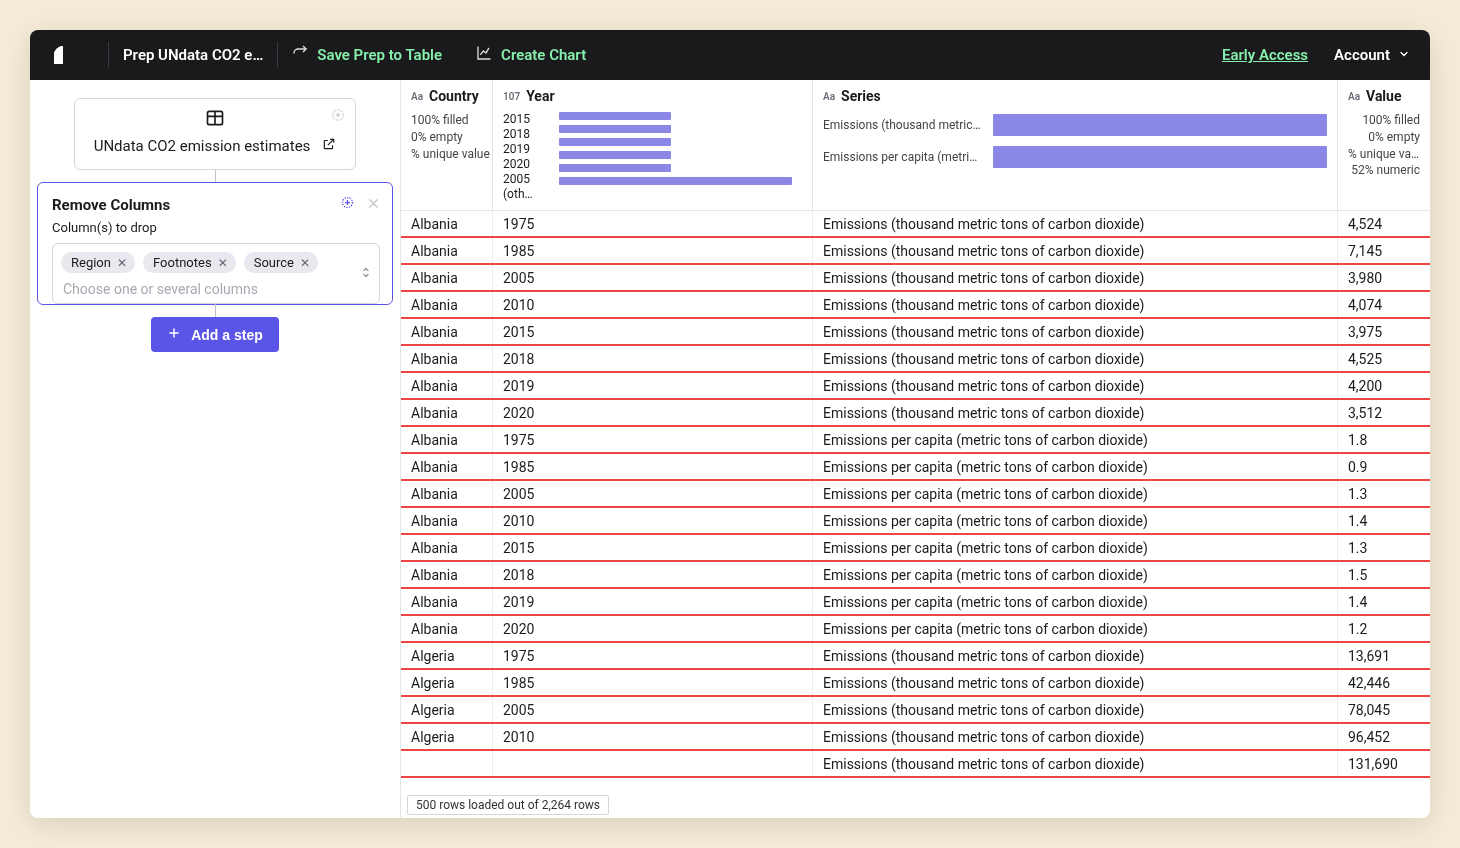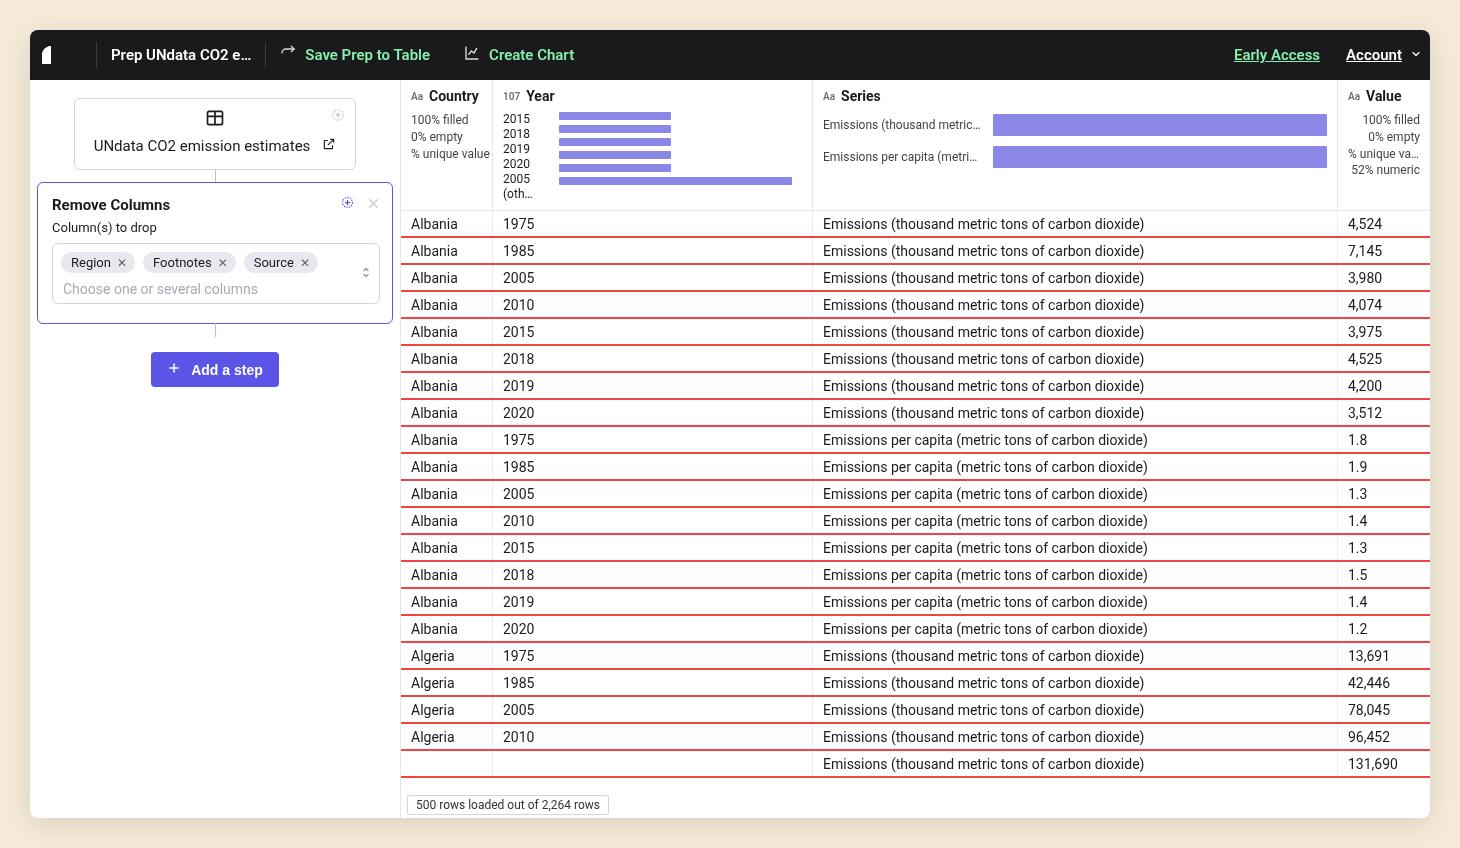--- a/index.html
+++ b/index.html
@@ -12,52 +12,52 @@
     --text:#1b1b1f;
     --muted:#878792;
     --accent:#5a55e7;
     --chip:#e8e8ee;
     --bar:#8a87e6;
   }
   *{box-sizing:border-box;}
   body{margin:0;background:var(--bg-page);font-family:-apple-system,BlinkMacSystemFont,"Segoe UI",Roboto,Helvetica,Arial,sans-serif;color:var(--text);}
   .app-frame{margin:30px;background:var(--bg-app);border-radius:8px;box-shadow:0 6px 30px rgba(0,0,0,.12);height:788px;overflow:hidden;display:flex;flex-direction:column;}
   
-  .topbar{background:var(--bg-topbar);color:var(--fg-topbar);height:50px;display:flex;align-items:center;padding:0 8px;font-size:15px;}
+  .topbar{background:var(--bg-topbar);color:var(--fg-topbar);height:50px;display:flex;align-items:center;padding:0 20px;font-size:15px;}
   .logo{width:26px;height:26px;margin-right:18px;display:flex;align-items:center;justify-content:center;}
   .vdiv{width:1px;height:26px;background:#3a3a3f;margin:0 14px;}
   .title{font-weight:600;min-width:0;max-width:170px;overflow:hidden;text-overflow:ellipsis;white-space:nowrap;}
   .topbtn{display:flex;align-items:center;gap:9px;font-weight:600;color:#86efac;cursor:pointer;white-space:nowrap;}
   .topbtn .icon{opacity:.85;}
   .spacer{flex:1;}
   .topbar a.early{color:#86efac;text-decoration:underline;font-weight:600;margin-right:26px;}
-  .account{display:flex;align-items:center;gap:8px;font-weight:600;text-decoration:underline;}
+  .account{display:flex;align-items:center;gap:8px;font-weight:600;}
   
   .main{flex:1;display:flex;min-height:0;}
   .left{width:370px;min-width:370px;padding:18px 10px 10px 10px;position:relative;display:flex;flex-direction:column;align-items:center;}
   
   .card{width:282px;background:#fff;border:1px solid var(--border2);border-radius:6px;padding:10px 12px 14px 12px;position:relative;margin:0 auto;}
   .card-top{display:flex;justify-content:center;align-items:center;height:22px;}
   .table-icon{color:#1b1b1f;}
   .card .corner-add{position:absolute;top:8px;right:10px;color:#bfbfc6;}
   .card .name{text-align:center;margin-top:6px;font-size:15px;display:flex;justify-content:center;align-items:center;gap:12px;}
   .connector{width:1px;height:14px;background:#bfbfc6;margin:-1px auto;}
-  .step-card{width:356px;border:1.5px solid var(--accent);border-radius:6px;background:#fff;padding:12px 12px 19px 14px;}
+  .step-card{width:356px;border:1.5px solid var(--accent);border-radius:6px;background:#fff;padding:12px 12px 0 14px;}
   .step-head{display:flex;align-items:center;justify-content:space-between;}
   .step-title{font-weight:700;font-size:15px;}
   .step-head .icons{display:flex;align-items:center;gap:12px;color:#8c8c94;}
   .step-head .target{color:var(--accent);}
   .subtitle{font-size:13px;margin-top:6px;}
   .chipbox{margin-top:8px;border:1px solid var(--border2);border-radius:6px;padding:8px 8px 6px 8px;min-height:60px;position:relative;}
   .chips{display:flex;flex-wrap:wrap;gap:8px;}
   .chip{background:var(--chip);border-radius:12px;padding:3px 8px 3px 10px;font-size:13px;display:flex;align-items:center;gap:6px;justify-content:center;}
   .chip .x{color:#646470;font-size:12px;cursor:pointer;}
   .chip-ph{color:#a9a9b3;font-size:14px;margin-top:8px;margin-left:2px;}
   .chip-caret{position:absolute;right:8px;top:50%;transform:translateY(-50%);color:#9a9aa3;font-size:12px;}
-  .addstep{display:inline-flex;align-items:center;gap:10px;background:var(--accent);color:#fff;border:none;border-radius:4px;font-weight:600;font-size:14px;padding:9px 16px;margin-top:16px;cursor:pointer;}
+  .addstep{display:inline-flex;align-items:center;gap:10px;background:var(--accent);color:#fff;border:none;border-radius:4px;font-weight:600;font-size:14px;padding:9px 16px;cursor:pointer;}
   
   .right{flex:1;min-width:0;border-left:1px solid var(--border);display:flex;flex-direction:column;position:relative;}
   .headers{display:flex;border-bottom:1px solid var(--border);}
   .hcol{border-right:1px solid var(--border);padding:8px 10px 8px 10px;overflow:hidden;}
   .hcol:last-child{border-right:none;}
   .hname{font-weight:700;font-size:14px;display:flex;align-items:center;gap:6px;white-space:nowrap;}
   .htype{font-size:10px;font-weight:600;color:#6c6c77;}
   .hbody{display:flex;margin-top:8px;gap:10px;align-items:flex-start;}
   .hstats{font-size:12px;line-height:1.4;color:#444;white-space:nowrap;}
   .hcut{overflow:hidden;text-overflow:ellipsis;}
@@ -342,21 +342,21 @@
           <div class="row">
             <div class="cell c-country">Albania</div>
             <div class="cell c-year">1975</div>
             <div class="cell c-series">Emissions per capita (metric tons of carbon dioxide)</div>
             <div class="cell c-value">1.8</div>
           </div>
           <div class="row">
             <div class="cell c-country">Albania</div>
             <div class="cell c-year">1985</div>
             <div class="cell c-series">Emissions per capita (metric tons of carbon dioxide)</div>
-            <div class="cell c-value">1.9</div>
+            <div class="cell c-value">0.9</div>
           </div>
           <div class="row">
             <div class="cell c-country">Albania</div>
             <div class="cell c-year">2005</div>
             <div class="cell c-series">Emissions per capita (metric tons of carbon dioxide)</div>
             <div class="cell c-value">1.3</div>
           </div>
           <div class="row">
             <div class="cell c-country">Albania</div>
             <div class="cell c-year">2010</div>

